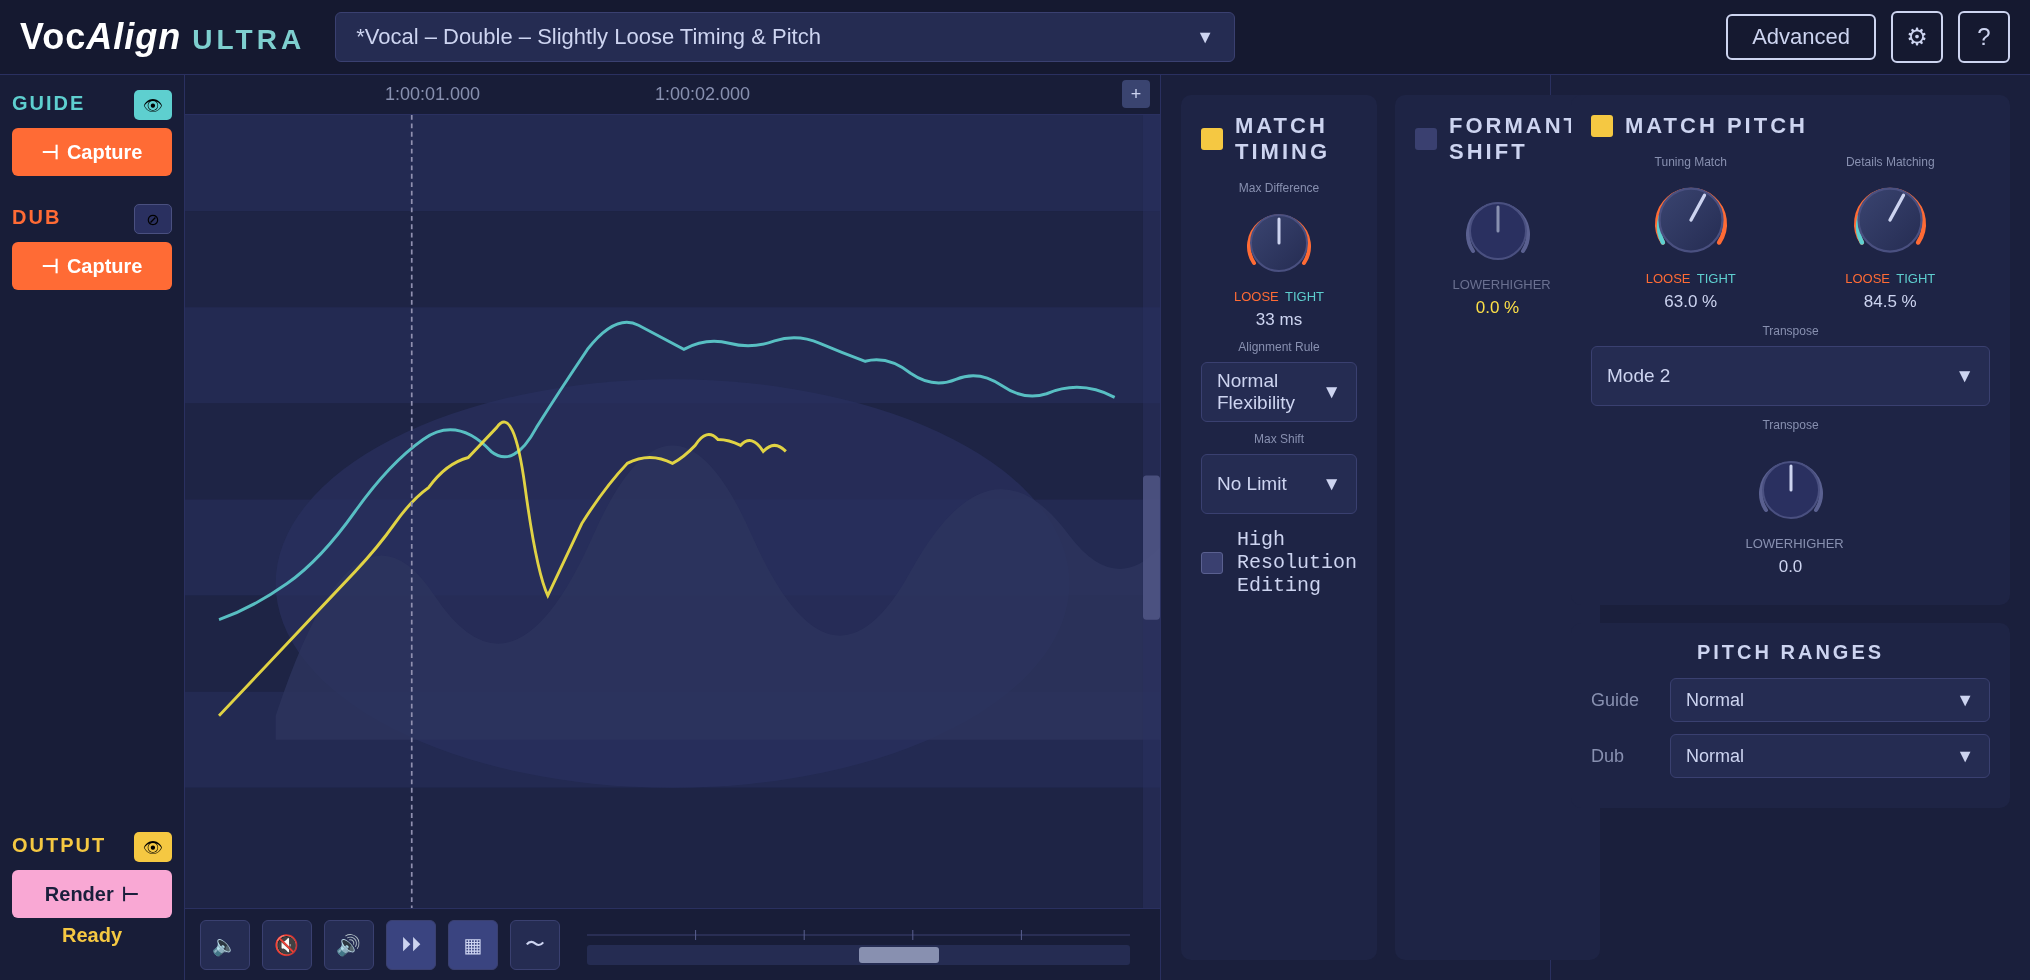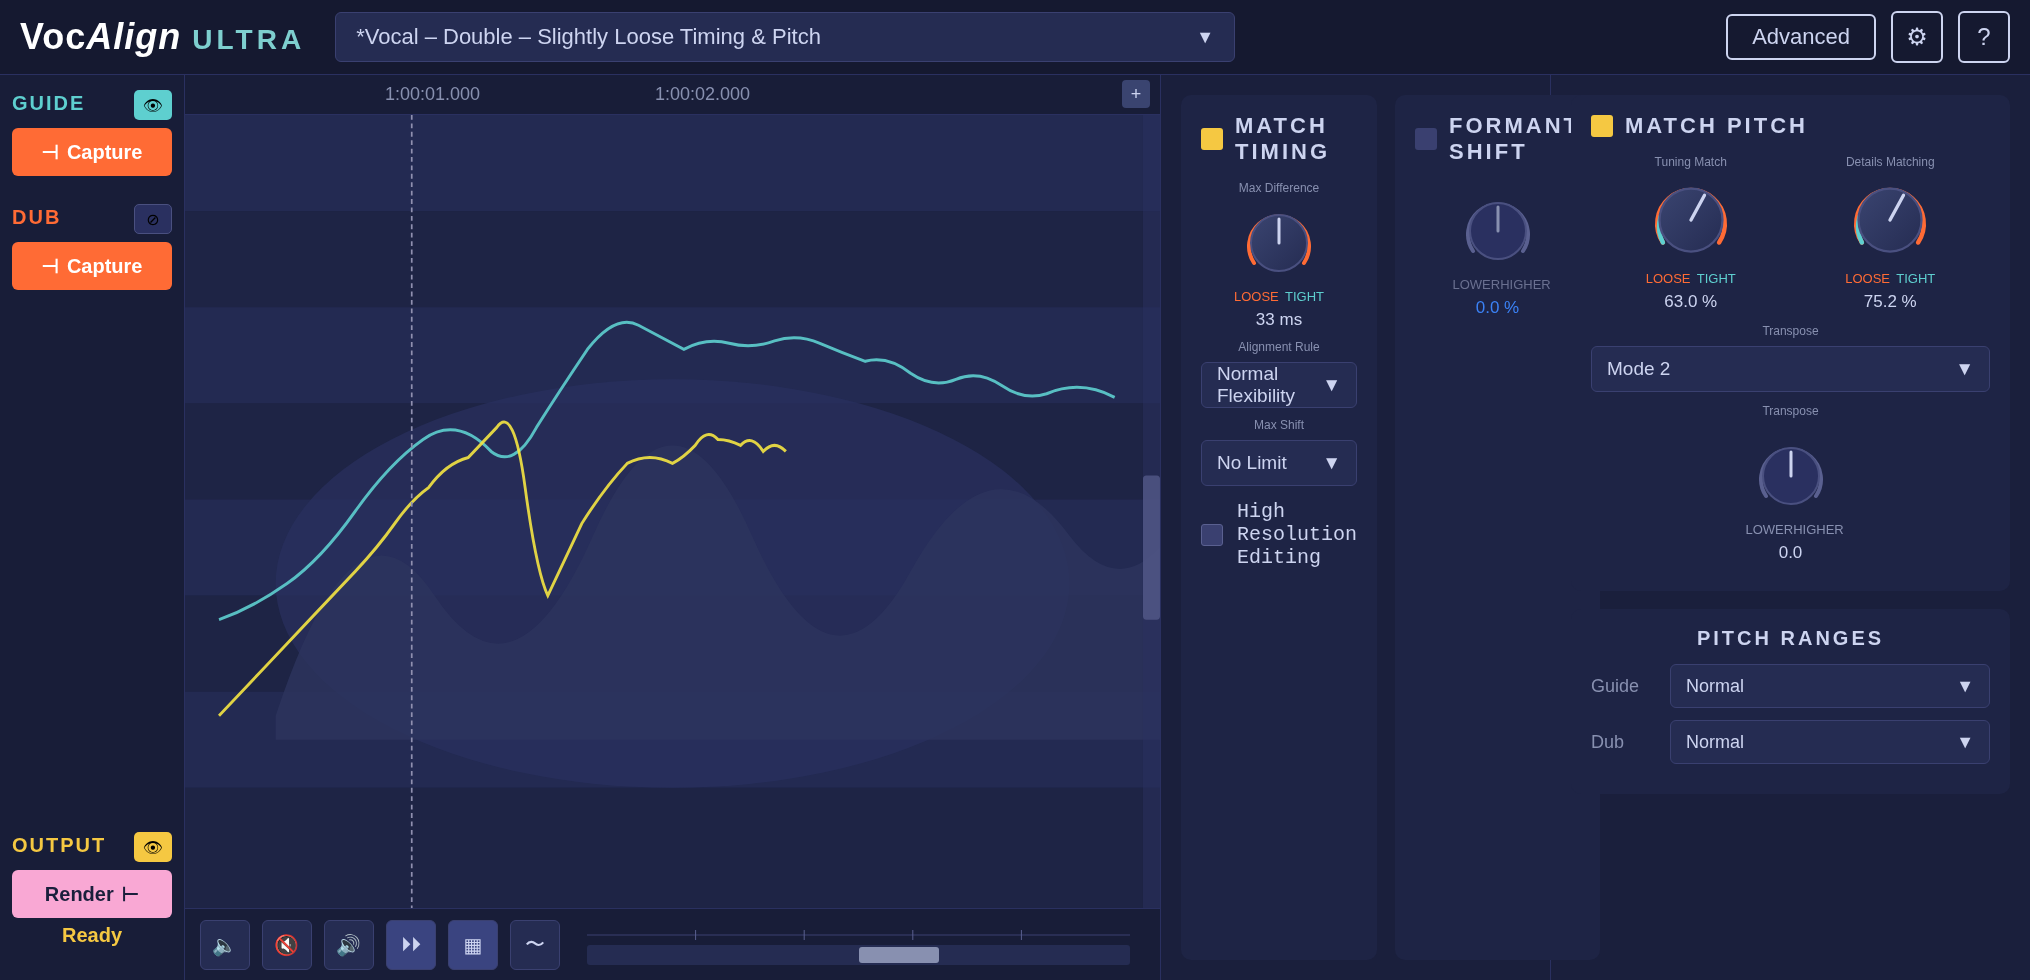--- a/index.html
+++ b/index.html
@@ -351,21 +351,21 @@
 
     .knobs-row {
       display: flex;
       justify-content: space-around;
       align-items: flex-end;
     }
 
     
     .dropdown-select {
       width: 100%;
-      height: 46px;
+      height: 60px;
       background: #252c52;
       border: 1px solid #3a4070;
       border-radius: 6px;
       color: #cdd4f0;
       font-size: 19px;
       padding: 0 15px;
       display: flex;
       align-items: center;
       justify-content: space-between;
       cursor: pointer;
@@ -664,21 +664,21 @@
               <svg viewBox="0 0 80 80">
                 <path d="M 15 60 A 30 30 0 1 1 65 60" stroke="#5a6090" stroke-width="4" fill="none" stroke-linecap="round"></path>
                 <circle cx="40" cy="40" r="28" fill="#2a3060" stroke="#4a5080" stroke-width="2"></circle>
                 <line x1="40" y1="40" x2="40" y2="16" stroke="#8890b0" stroke-width="3" stroke-linecap="round"></line>
               </svg>
             </div>
             <div class="knob-range">
               <span style="font-size:13px; color:#6a7090;">LOWER</span>
               <span style="font-size:13px; color:#6a7090;">HIGHER</span>
             </div>
-            <div class="knob-value" style="color:#3b82f6;text-align:right;">0.0 %</div>
+            <div class="knob-value" style="color:#fde047;text-align:right;">0.0 %</div>
           </div>
         </div>
       </div>
     </div>
 
     <div class="panel-right">
 
       <div class="panel-section">
         <div class="section-header">
           <div class="section-checkbox"></div>
@@ -711,21 +711,21 @@
                 <path d="M 15 60 A 30 30 0 1 1 65 60" stroke="#ff6b35" stroke-width="4" fill="none" stroke-linecap="round"></path>
                 <path d="M 15 60 A 30 30 0 0 1 52 18" stroke="#5ecfcf" stroke-width="4" fill="none" stroke-linecap="round"></path>
                 <circle cx="40" cy="40" r="28" fill="url(#knobGrad)" stroke="#4a5080" stroke-width="2"></circle>
                 <line x1="40" y1="40" x2="52" y2="18" stroke="#cdd4f0" stroke-width="3" stroke-linecap="round"></line>
               </svg>
             </div>
             <div class="knob-range">
               <span style="color:#ff6b35; font-size:13px;">LOOSE</span>
               <span style="color:#5ecfcf; font-size:13px;">TIGHT</span>
             </div>
-            <div class="knob-value">75.2 %</div>
+            <div class="knob-value">84.5 %</div>
           </div>
         </div>
 
         <div class="form-row" style="margin-top:12px;">
           <div class="form-label">Transpose</div>
           <div class="dropdown-select">
             <span>Mode 2</span>
             <span>▼</span>
           </div>
         </div>

